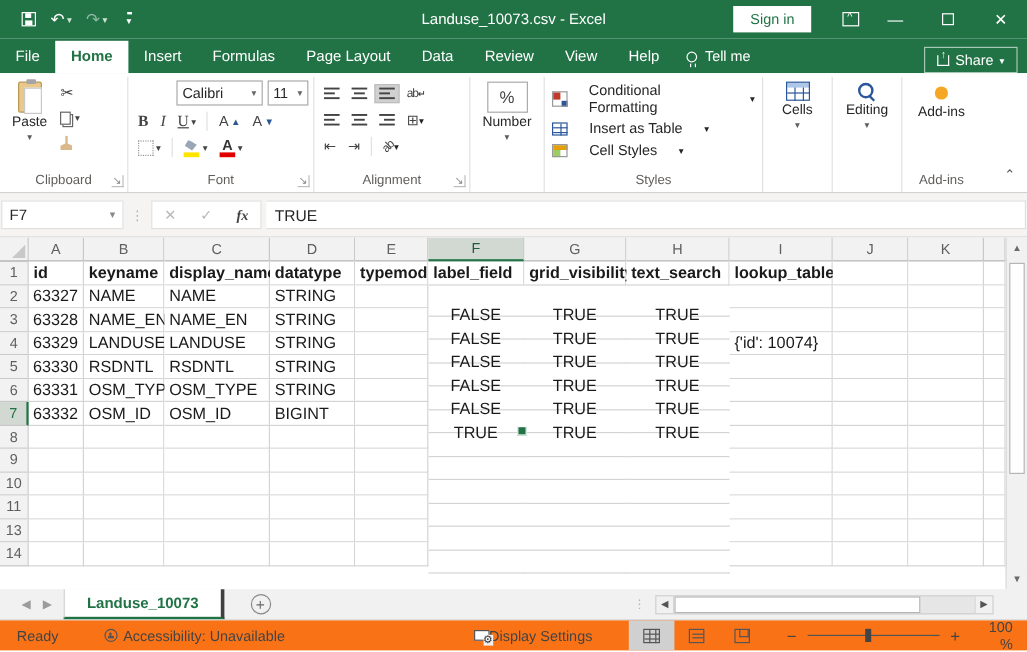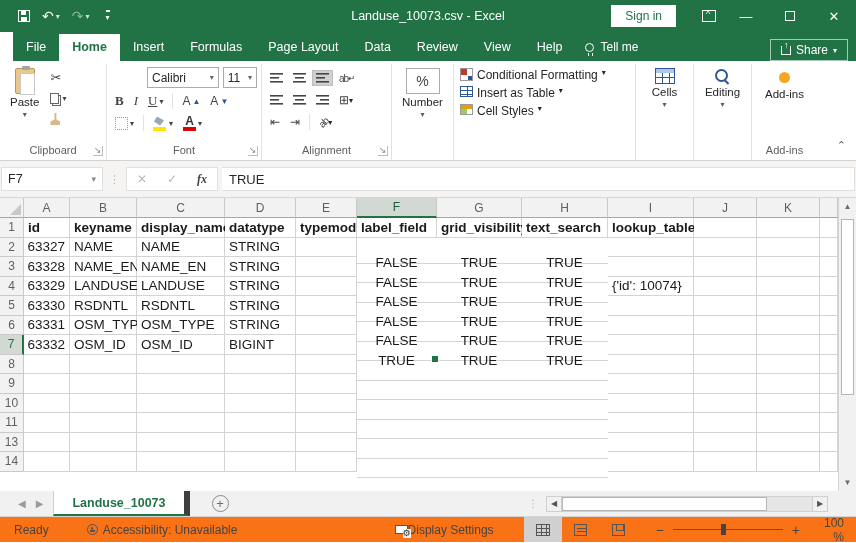--- a/index.html
+++ b/index.html
@@ -19,21 +19,21 @@
   .qat-custom { display:inline-block; font-size:8px; color:#fff; border-top:2px solid #fff; padding-top:1px; margin-left:4px; }
   .title-text { position:absolute; left:0; right:0; text-align:center; font-size:12.5px; color:#fff; pointer-events:none; }
   .tb-right { margin-left:auto; display:flex; align-items:center; height:100%; }
   .signin { background:#fff; color:#217346; font-size:12px; padding:4px 14px; margin-right:26px; cursor:pointer; }
   .ribopt { width:14px; height:12px; border:1.5px solid #fff; position:relative; margin-right:8px; }
   .ribopt:before { content:"^"; position:absolute; left:3px; top:-2px; font-size:9px; color:#fff; }
   .winbtn { width:44px; height:32px; display:flex; align-items:center; justify-content:center; color:#fff; font-size:13px; }
   .maxbox { width:10px; height:10px; border:1px solid #fff; display:inline-block; }
 
   
-  .tabrow { height:29px; background:#217346; display:flex; align-items:flex-end; color:#fff; flex:none;margin-left:13px; }
+  .tabrow { height:29px; background:#217346; display:flex; align-items:flex-end; color:#fff; flex:none; }
   .rtab { padding:6px 13px 7px; font-size:12.5px; cursor:pointer; }
   .rtab.active { background:#fff; color:#217346; font-weight:bold; }
   .tellme { display:flex; align-items:center; gap:6px; padding:6px 10px 7px; }
   .bulb { width:9px; height:9px; border:1.5px solid #fff; border-radius:50%; position:relative; display:inline-block; }
   .bulb:after { content:""; position:absolute; left:2px; top:9px; width:3px; height:3px; border-left:1.5px solid #fff; border-right:1.5px solid #fff; }
   .share-btn { margin-left:auto; margin-right:8px; border:1px solid rgba(255,255,255,.6); padding:3px 10px; display:flex; align-items:center; gap:5px; font-size:12px; cursor:pointer; }
   .share-ic { width:10px; height:9px; border:1px solid #fff; border-top:none; position:relative; display:inline-block; }
   .share-ic:before { content:"↑"; position:absolute; left:2px; top:-6px; font-size:9px; }
   .caret { font-size:8px; color:inherit; }
 
@@ -80,21 +80,21 @@
   .al-ic.r { background:
      linear-gradient(#444,#444) 0 0/13px 1.6px no-repeat,
      linear-gradient(#444,#444) 4px 4px/9px 1.6px no-repeat,
      linear-gradient(#444,#444) 0 8px/13px 1.6px no-repeat; }
   .albtn { padding:2px 3px; border:1px solid transparent; cursor:pointer; display:flex; align-items:center; }
   .albtn.on { background:#d0d0d0; border-color:#bdbdbd; }
   .wrap-ic { font-size:10px; color:#444; letter-spacing:-1px; }
   .ind-ic { font-size:12px; color:#444; }
   .pct-btn { border:1px solid #ababab; width:34px; height:26px; display:flex; align-items:center; justify-content:center; font-size:14px; color:#444; background:#fff; }
   .styles-list { display:flex; flex-direction:column; gap:4px; padding:4px 2px; }
-  .stybtn { display:flex; gap:4px; font-size:12px; color:#262626; cursor:pointer; }
+  .stybtn { display:flex; align-items:center; gap:18px; font-size:12px; color:#262626; cursor:pointer; }
   .cf-ic { width:13px; height:13px; display:inline-block; background:
       linear-gradient(#c0392b,#c0392b) 0 0/6px 6px no-repeat,
       linear-gradient(#2b579a,#2b579a) 7px 7px/6px 6px no-repeat,
       linear-gradient(#fff,#fff) 7px 0/6px 6px no-repeat,
       linear-gradient(#fff,#fff) 0 7px/6px 6px no-repeat; border:1px solid #9a9a9a; }
   .ft-ic { width:13px; height:11px; border:1px solid #2b579a; display:inline-block; background:
       linear-gradient(#2b579a,#2b579a) 0 3px/13px 1px no-repeat,
       linear-gradient(#2b579a,#2b579a) 0 7px/13px 1px no-repeat,
       linear-gradient(#2b579a,#2b579a) 6px 0/1px 11px no-repeat; }
   .cs-ic { width:13px; height:11px; border:1px solid #9a9a9a; display:inline-block; background:
@@ -139,21 +139,21 @@
   .cell.selected { box-shadow:inset 0 0 0 2px #217346; z-index:5; }
   .cell.selected:after { content:""; position:absolute; right:-3px; bottom:-3px; width:6px; height:6px; background:#217346; border:1px solid #fff; z-index:6; }
   .vscroll { width:18px; background:#f1f1f1; border-left:1px solid #d4d4d4; display:flex; flex-direction:column; flex:none; }
   .varrow { height:17px; display:flex; align-items:center; justify-content:center; color:#6a6a6a; font-size:8px; border:1px solid #f1f1f1; background:#f1f1f1; cursor:pointer; }
   .vtrack { flex:1; position:relative; }
   .vthumb { position:absolute; top:4px; left:2px; right:2px; height:176px; background:#fff; border:1px solid #b5b5b5; cursor:grab; }
 
   
   .sheetbar { height:26px; background:#f1f1f1; border-bottom:1px solid #d6d6d6; display:flex; align-items:stretch; flex:none; font-size:12.5px; }
   .snav { display:flex; align-items:center; gap:10px; padding:0 10px 0 18px; color:#9b9b9b; font-size:10px; }
-  .sheettab { background:#fff; border-left:1px solid #cfcfcf; border-right:6px solid #404040; border-bottom:2px solid #217346; color:#217346; font-weight:bold; display:flex; align-items:center; padding:0 18px; cursor:pointer; }
+  .sheettab { background:#fff; border-left:1px solid #cfcfcf; border-right:3px solid #404040; border-bottom:2px solid #217346; color:#217346; font-weight:bold; display:flex; align-items:center; padding:0 18px; cursor:pointer; }
   .addsheet { width:17px; height:17px; border:1px solid #8a8a8a; border-radius:50%; color:#6a6a6a; display:flex; align-items:center; justify-content:center; font-size:13px; margin:auto 0 auto 22px; cursor:pointer; line-height:0; }
   .hscroll { margin-left:auto; margin-right:28px; display:flex; align-items:center; gap:0; width:300px; }
   .hgrip { color:#b0b0b0; font-size:10px; padding-right:8px; }
   .harrow { width:16px; height:16px; background:#f1f1f1; border:1px solid #d0d0d0; color:#555; font-size:8px; display:flex; align-items:center; justify-content:center; cursor:pointer; }
   .htrack { flex:1; height:16px; background:#e6e6e6; border-top:1px solid #d0d0d0; border-bottom:1px solid #d0d0d0; position:relative; }
   .hthumb { position:absolute; left:0; top:0; bottom:0; width:82%; background:#fff; border:1px solid #b5b5b5; cursor:grab; }
 
   
   .statusbar { height:25px; background:#f97316; display:flex; align-items:center; font-size:12px; color:#444; flex:none; }
   .st-ready { padding:0 14px; }
@@ -383,20 +383,21 @@
             <span class="ft-ic"></span>
             <span>Insert as Table</span>
             <span class="caret">▾</span>
           </div>
           <div class="stybtn">
             <span class="cs-ic"></span>
             <span>Cell Styles</span>
             <span class="caret">▾</span>
           </div>
         </div>
+      <div class="rgroup-label">Styles</div>
     </div>
 
     <div class="rgroup" style="width:58px;">
       <div class="rgroup-body" style="justify-content:center;">
         <div class="bigbtn">
           <span class="cells-ic"></span>
           <span>Cells</span>
           <span class="caret">▾</span>
         </div>
       </div>

